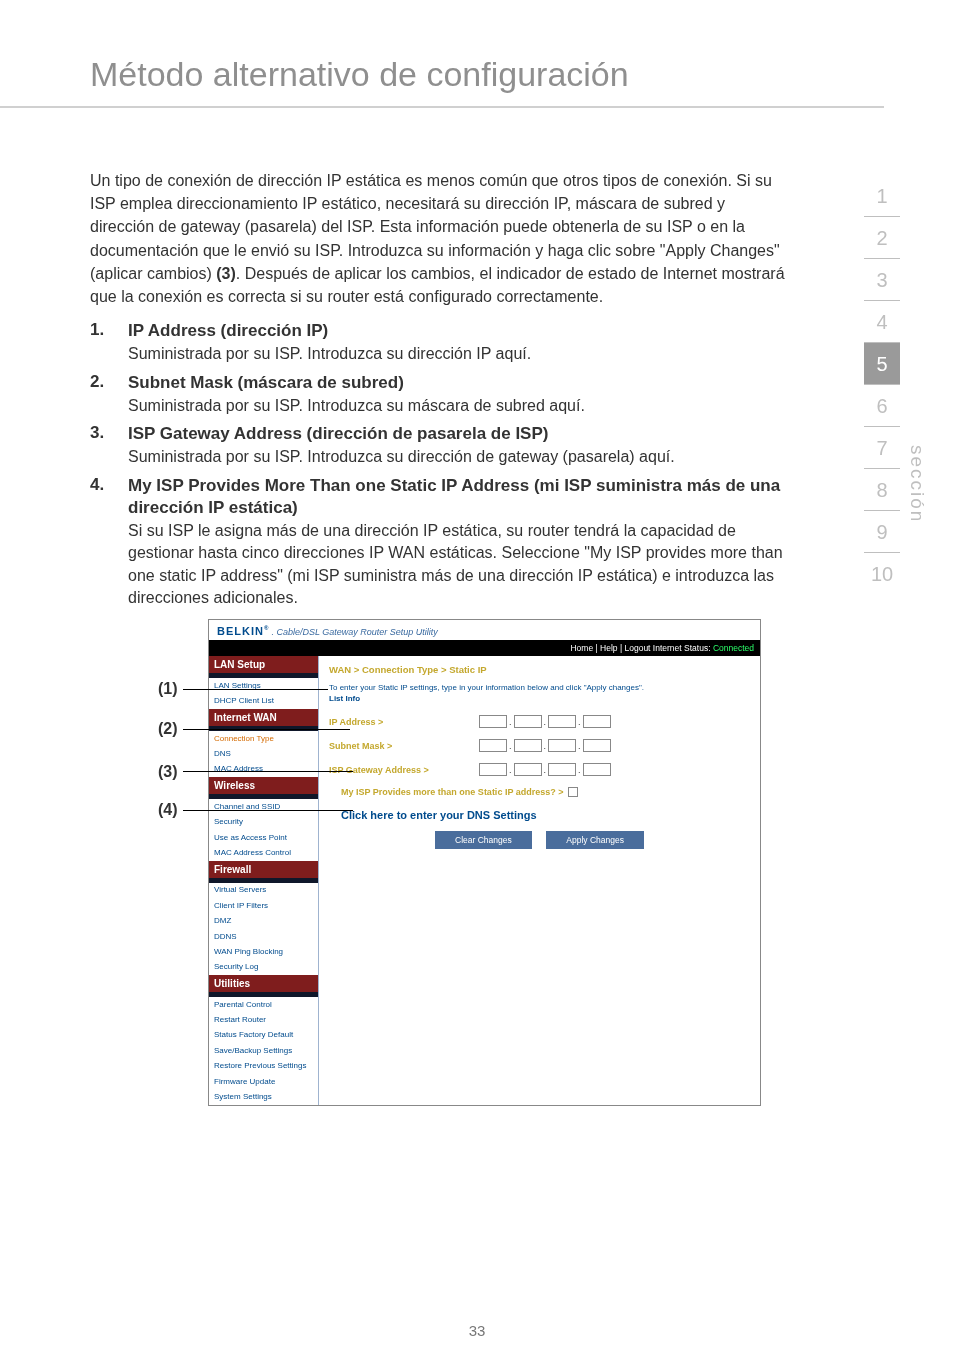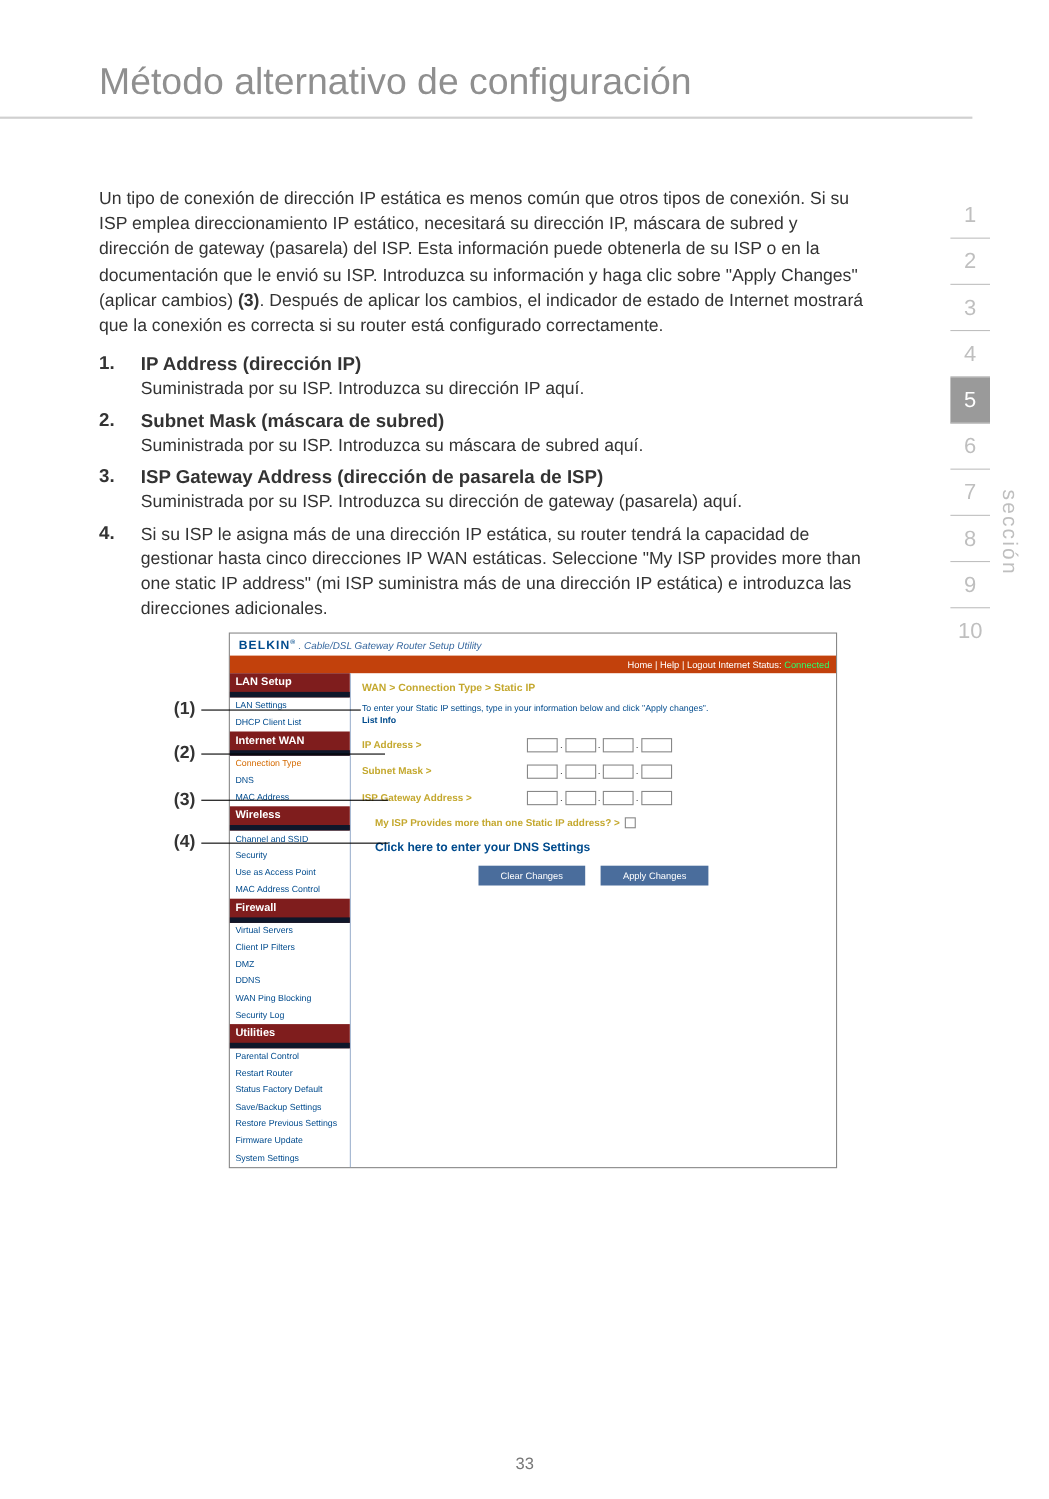--- a/index.html
+++ b/index.html
@@ -23,21 +23,21 @@
     .pagenum { position:absolute; bottom:24px; left:0; right:0; text-align:center; font-size:15px; color:#777; }
     
     .shot-wrap { position:relative; margin:10px 0 0 118px; }
     .callouts { position:absolute; left:-50px; top:56px; }
     .callouts .c { font-family:"Trebuchet MS", Arial, sans-serif; font-weight:bold; font-size:16px; position:absolute; }
     .router-box { width:553px; border:1.5px solid #888; background:#fff; font-size:9px; font-family:Verdana, Arial, sans-serif; }
     .rb-title { padding:5px 8px 3px; }
     .rb-title .brand { font-weight:bold; letter-spacing:1px; font-size:11px; color:#004b8d; }
     .rb-title .brand .r { font-size:6px; vertical-align:top; }
     .rb-title .sub { font-style:italic; color:#3a6aa0; font-size:9px; margin-left:2px; }
-    .rb-bar { background:#c2410c; color:#fff; font-size:8.5px; text-align:right; padding:3px 6px; }
+    .rb-bar { background:#000000; color:#fff; font-size:8.5px; text-align:right; padding:3px 6px; }
     .rb-bar .conn { color:#2cff6a; }
     .rb-body { display:flex; }
     .rb-side { width:110px; border-right:1px solid #9fb3cf; }
     .rb-side .grp { background:#7f1d1d; color:#fff; font-weight:bold; padding:3px 5px; font-size:10px; border-bottom:5px solid #0f172a; }
     .rb-side .itm { padding:2.5px 5px; color:#004b8d; font-size:8px; border-bottom:0; line-height:1.3; }
     .rb-side .itm.hl { color:#d46a00; }
     .rb-main { flex:1; padding:8px 10px; }
     .rb-crumb { color:#c4a82e; font-weight:bold; font-size:9.5px; margin-bottom:8px; }
     .rb-intro { color:#004b8d; font-size:8px; line-height:1.3; }
     .rb-intro .more { font-weight:bold; }
@@ -92,20 +92,21 @@
     <li>
       <div class="li-num">3.</div>
       <div class="li-body">
         <div class="li-title">ISP Gateway Address (dirección de pasarela de ISP)</div>
         <div class="li-text">Suministrada por su ISP. Introduzca su dirección de gateway (pasarela) aquí.</div>
       </div>
     </li>
     <li>
       <div class="li-num">4.</div>
       <div class="li-body">
+        <div class="li-title">My ISP Provides More Than one Static IP Address (mi ISP suministra más de una dirección IP estática)</div>
         <div class="li-text">Si su ISP le asigna más de una dirección IP estática, su router tendrá la capacidad de gestionar hasta cinco direcciones IP WAN estáticas. Seleccione "My ISP provides more than one static IP address" (mi ISP suministra más de una dirección IP estática) e introduzca las direcciones adicionales.</div>
       </div>
     </li>
   </ol>
 
   <div class="shot-wrap">
     <div class="callouts">
       <div class="c" style="top:5px;left:0">(1)</div>
       <div class="c" style="top:45px;left:0">(2)</div>
       <div class="c" style="top:88px;left:0">(3)</div>

